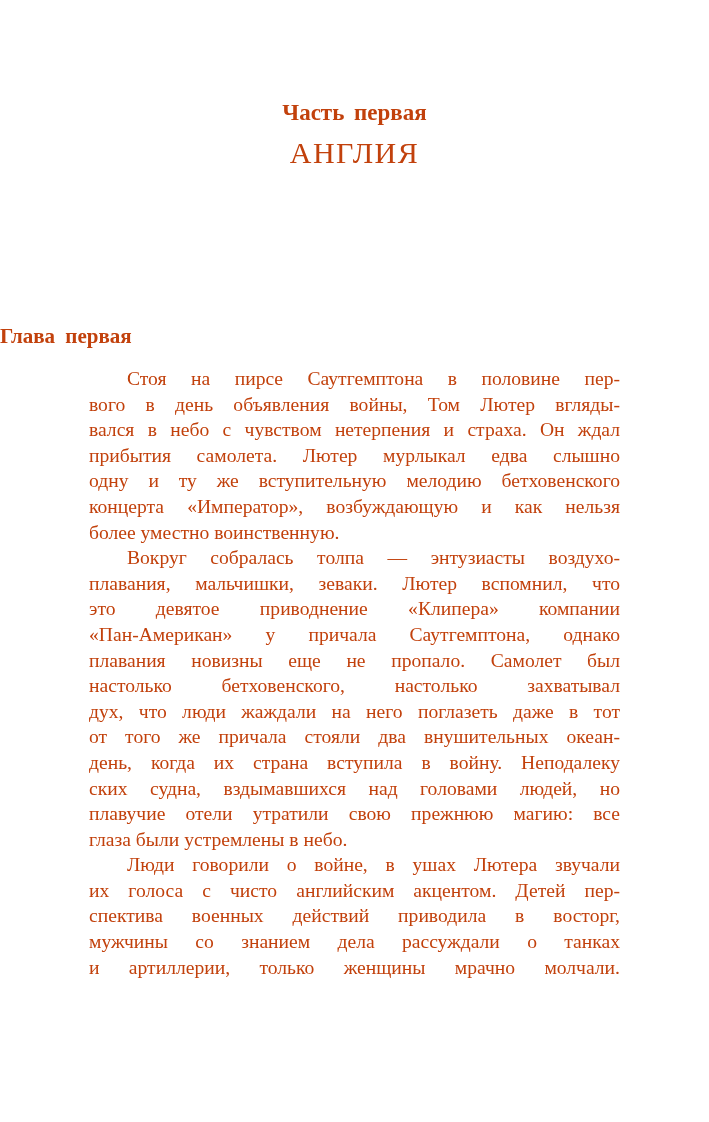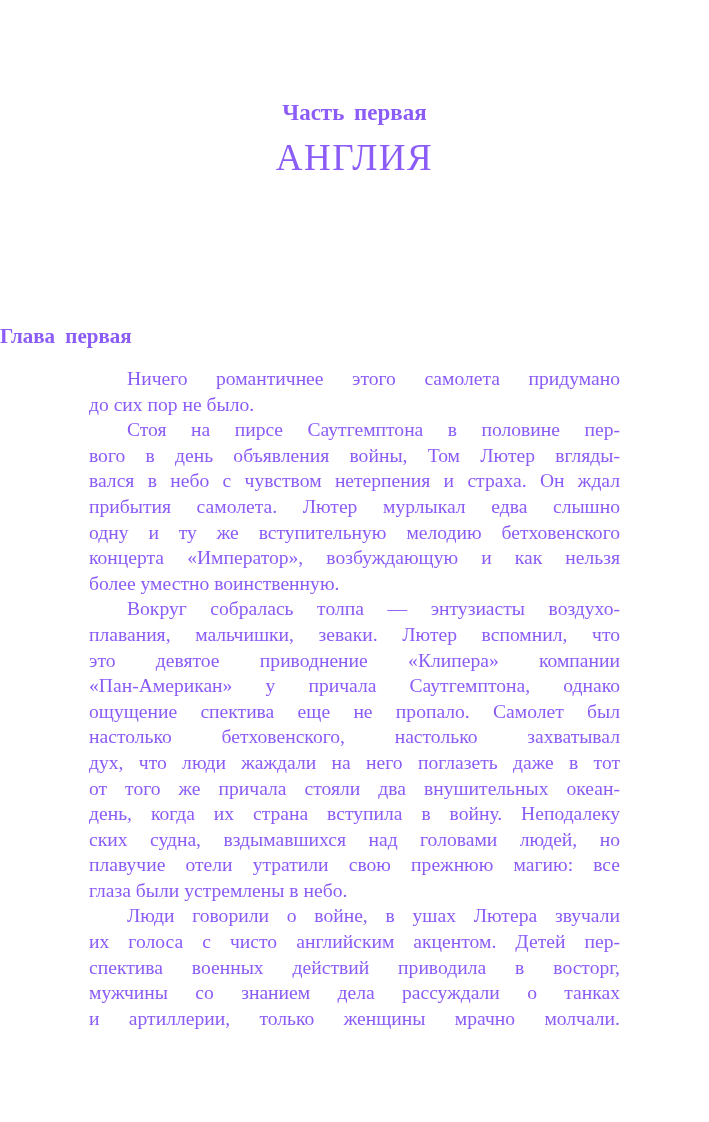--- a/index.html
+++ b/index.html
@@ -6,42 +6,42 @@
     margin: 0;
     padding: 0;
     background: #ffffff;
   }
   .book-page {
     position: relative;
     width: 709px;
     height: 1122px;
     background: #ffffff;
     font-family: "Liberation Serif", serif;
-    color: #8b5cf6;
+    color: #c2410c;
     overflow: hidden;
     box-sizing: border-box;
   }
   .part-heading {
     position: absolute;
     top: 100px;
     left: 0;
     width: 100%;
     text-align: center;
     font-weight: bold;
     font-size: 23px;
     word-spacing: 4px;
   }
   .part-title {
     position: absolute;
     top: 136px;
     left: 0;
     width: 100%;
     text-align: center;
     font-weight: normal;
-    font-size: 37px;
+    font-size: 30px;
     letter-spacing: 1.5px;
   }
   .chapter-heading {
     position: absolute;
     top: 324px;
     left: 0;
     width: 100%;
     text-align: left;
     font-weight: bold;
     font-size: 21px;
@@ -72,38 +72,34 @@
 </style>
 </head>
 <body>
 
 <div class="book-page">
   <div class="part-heading">Часть первая</div>
   <div class="part-title">АНГЛИЯ</div>
   <div class="chapter-heading">Глава первая</div>
   <div class="body-text">
       <div class="paragraph">
-        <div class="line first">Ничего романтичнее этого самолета придумано</div>
-        <div class="line last">до сих пор не было.</div>
-      </div>
-      <div class="paragraph">
         <div class="line first">Стоя на пирсе Саутгемптона в половине пер-</div>
         <div class="line">вого в день объявления войны, Том Лютер вгляды-</div>
         <div class="line">вался в небо с чувством нетерпения и страха. Он ждал</div>
         <div class="line">прибытия самолета. Лютер мурлыкал едва слышно</div>
         <div class="line">одну и ту же вступительную мелодию бетховенского</div>
         <div class="line">концерта «Император», возбуждающую и как нельзя</div>
         <div class="line last">более уместно воинственную.</div>
       </div>
       <div class="paragraph">
         <div class="line first">Вокруг собралась толпа — энтузиасты воздухо-</div>
         <div class="line">плавания, мальчишки, зеваки. Лютер вспомнил, что</div>
         <div class="line">это девятое приводнение «Клипера» компании</div>
         <div class="line">«Пан-Американ» у причала Саутгемптона, однако</div>
-        <div class="line">ощущение спектива еще не пропало. Самолет был</div>
+        <div class="line">плавания новизны еще не пропало. Самолет был</div>
         <div class="line">настолько бетховенского, настолько захватывал</div>
         <div class="line">дух, что люди жаждали на него поглазеть даже в тот</div>
         <div class="line">от того же причала стояли два внушительных океан-</div>
         <div class="line">день, когда их страна вступила в войну. Неподалеку</div>
         <div class="line">ских судна, вздымавшихся над головами людей, но</div>
         <div class="line">плавучие отели утратили свою прежнюю магию: все</div>
         <div class="line last">глаза были устремлены в небо.</div>
       </div>
       <div class="paragraph">
         <div class="line first">Люди говорили о войне, в ушах Лютера звучали</div>

